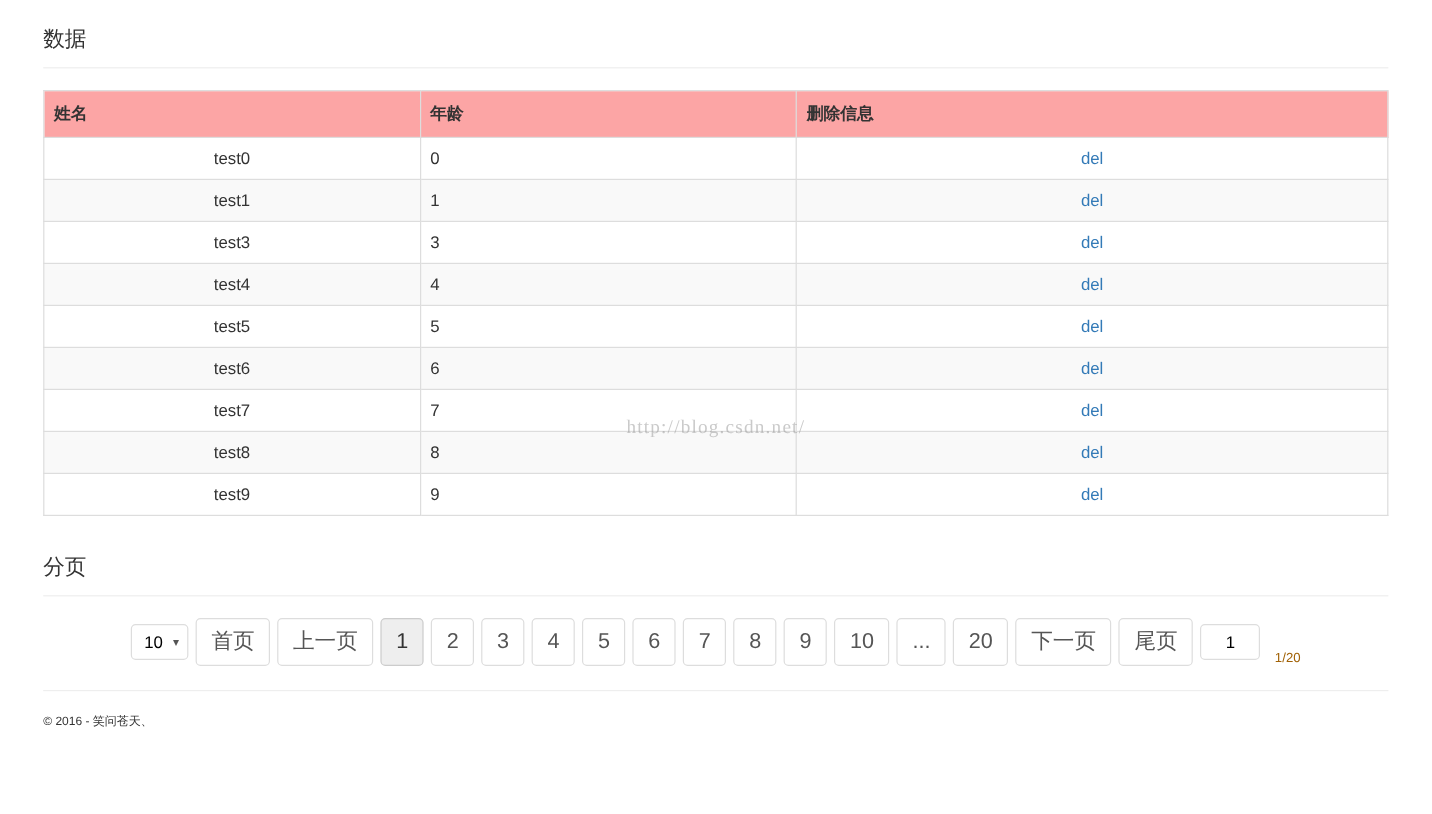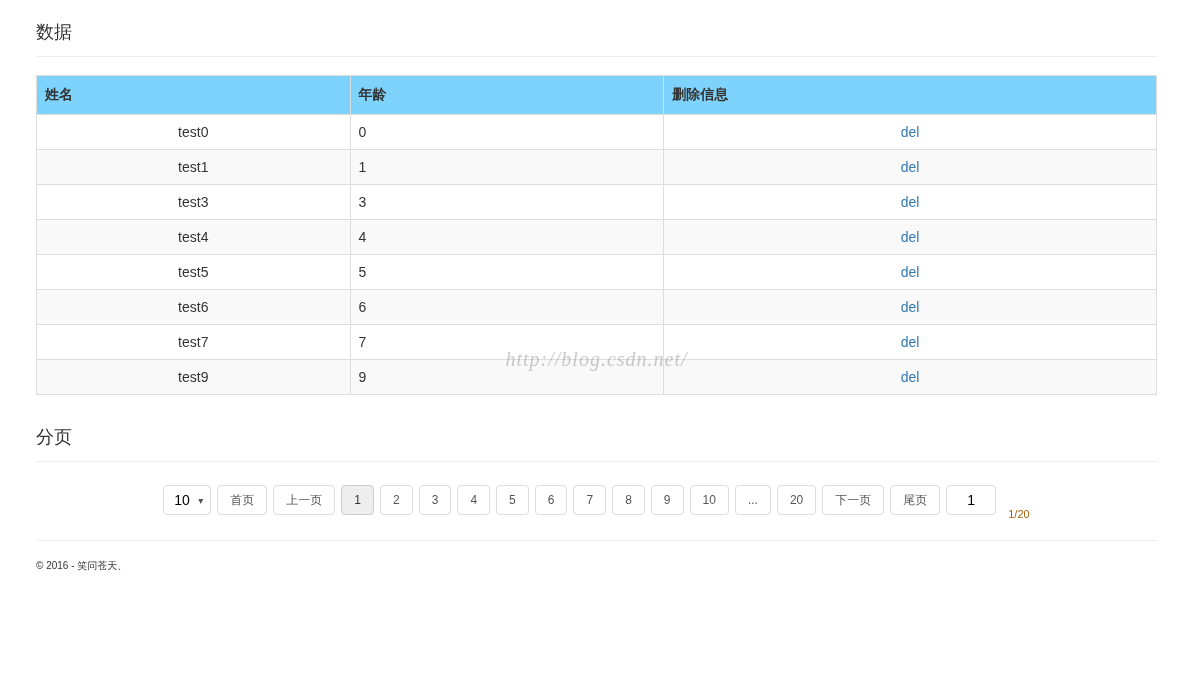--- a/index.html
+++ b/index.html
@@ -25,21 +25,21 @@
       border-top: 1px solid #eee;
       margin-bottom: 18px;
     }
     table {
       width: 100%;
       border-collapse: collapse;
       border: 1px solid #ddd;
       margin-bottom: 30px;
     }
     table th {
-      background: #7dd3fc;
+      background: #fca5a5;
       text-align: left;
       padding: 10px 8px;
       border: 1px solid #ddd;
       font-weight: bold;
       font-size: 14px;
     }
     table td {
       padding: 9px 8px;
       border: 1px solid #ddd;
       font-size: 14px;
@@ -75,21 +75,21 @@
       flex-wrap: wrap;
     }
     .page-btn {
       display: inline-block;
       min-width: 32px;
       padding: 6px 12px;
       border: 1px solid #ddd;
       border-radius: 4px;
       background: #fff;
       color: #555;
-      font-size: 12px;
+      font-size: 18px;
       text-align: center;
       cursor: pointer;
       line-height: 1.4;
     }
     .page-btn.active {
       background: #eee;
       border-color: #ccc;
       color: #333;
     }
     .page-select {
@@ -139,25 +139,24 @@
     .footer {
       font-size: 10px;
       color: #333;
     }
     .watermark {
       position: absolute;
       left: 50%;
       top: 348px;
       transform: translateX(-50%);
       font-family: "SimSun", serif;
-      font-size: 20px;
+      font-size: 16px;
       color: rgba(150,150,150,0.5);
       pointer-events: none;
       letter-spacing: 1px;
-      font-style: italic;
     }
   </style>
 </head>
 <body>
 
 <div>
   <div class="section-title">数据</div>
   <hr class="divider">
 
   <table>
@@ -195,20 +194,25 @@
           <td class="col-del"><a class="del-link">del</a></td>
         </tr>
         <tr>
           <td class="col-name">test6</td>
           <td class="col-age">6</td>
           <td class="col-del"><a class="del-link">del</a></td>
         </tr>
         <tr>
           <td class="col-name">test7</td>
           <td class="col-age">7</td>
+          <td class="col-del"><a class="del-link">del</a></td>
+        </tr>
+        <tr>
+          <td class="col-name">test8</td>
+          <td class="col-age">8</td>
           <td class="col-del"><a class="del-link">del</a></td>
         </tr>
         <tr>
           <td class="col-name">test9</td>
           <td class="col-age">9</td>
           <td class="col-del"><a class="del-link">del</a></td>
         </tr>
       </tbody>
   </table>
 </div>

